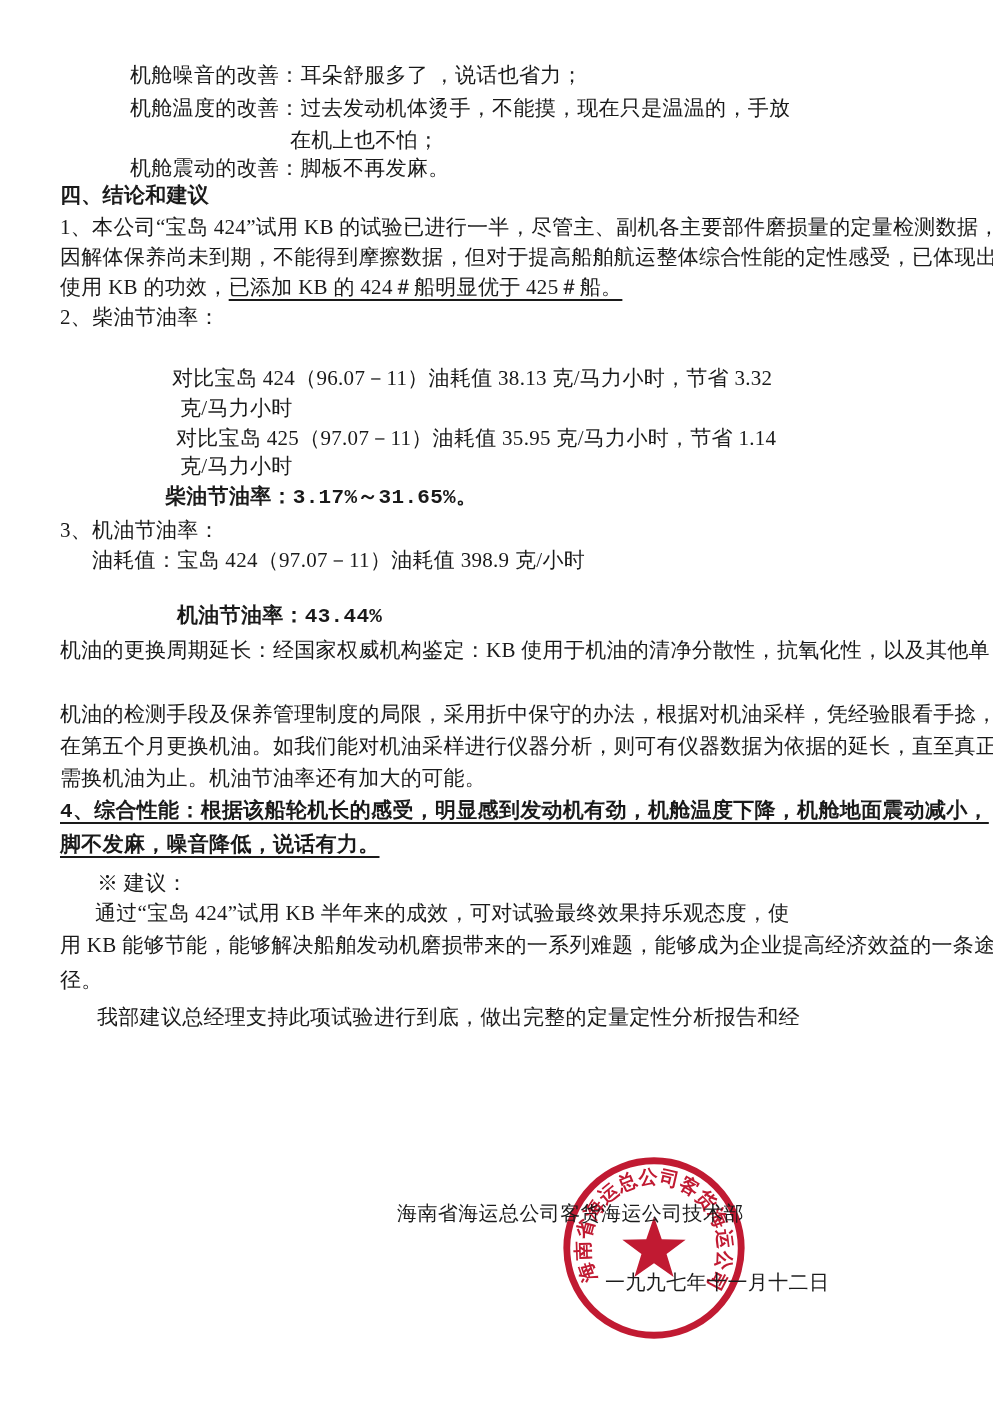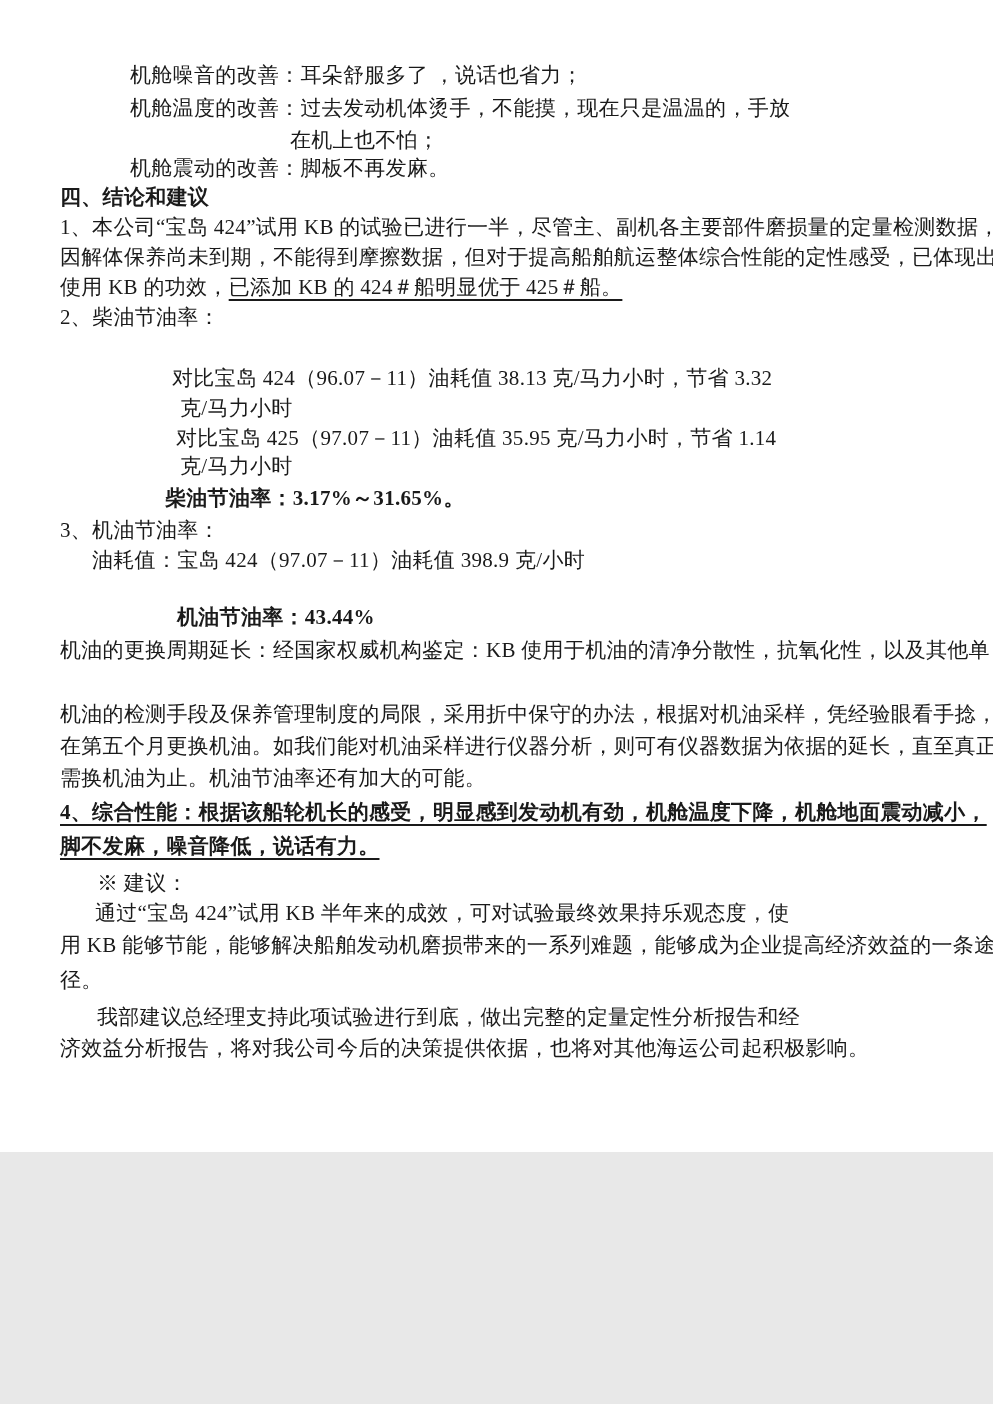--- a/index.html
+++ b/index.html
@@ -1,32 +1,32 @@
 <!DOCTYPE html>
 <html><head>
 <meta charset="utf-8">
 <style>
   html,body{margin:0;padding:0;background:#e8e8e8;}
   .page{
     position:relative;
-    width:993px;height:1152px;
+    width:993px;height:1404px;
     margin:0 auto;
     background:#ffffff;
     font-family:"Liberation Serif","DejaVu Serif",serif;
     color:#1a1a1a;
     overflow:hidden;
   }
   .line{
     position:absolute;
     font-size:21px;
     line-height:28px;
     white-space:nowrap;
     letter-spacing:0.3px;
   }
-  .bold{font-weight:bold;}
+  .bold{font-weight:bold;font-family:Liberation Mono, monospace;}
   .fill{width:872px;text-align:justify;text-align-last:justify;}
   .ul{
     text-decoration:underline;
     text-underline-offset:5px;
     text-decoration-thickness:2px;
   }
   .sig{
     position:absolute;
     font-size:20px;
     line-height:26px;
@@ -85,21 +85,20 @@
 
   <div class="line fill bold ul" style="left:60px;top:798px">4、综合性能：根据该船轮机长的感受，明显感到发动机有劲，机舱温度下降，机舱地面震动减小，</div>
   <div class="line bold ul" style="left:60px;top:832px">脚不发麻，噪音降低，说话有力。</div>
 
   <div class="line" style="left:97px;top:869px">※ 建议：</div>
   <div class="line" style="left:95px;top:899px">通过“宝岛 424”试用 KB 半年来的成效，可对试验最终效果持乐观态度，使</div>
   <div class="line fill" style="left:60px;top:931px">用 KB 能够节能，能够解决船舶发动机磨损带来的一系列难题，能够成为企业提高经济效益的一条途</div>
   <div class="line" style="left:60px;top:966px">径。</div>
 
   <div class="line" style="left:97px;top:1003px">我部建议总经理支持此项试验进行到底，做出完整的定量定性分析报告和经</div>
-  <div class="line" style="left:60px;top:1034px">济效益分析报告，将对我公司今后的决策提供依据，也将对其他海运公司起积极影响。</div>
 
   <svg class="stamp" viewBox="0 0 200 200">
     <circle class="ring" cx="100" cy="100" r="89"></circle>
     <path id="stamp-arc" d="M 42.84 133 A 66 66 0 1 1 157.16 133" fill="none"></path>
     <text class="arc-text"><textPath href="#stamp-arc" startOffset="2">海南省海运总公司客货海运公司</textPath></text>
     <polygon class="star" points="100,68 107.9,91.1 132.3,91.5 112.8,106.2 120,129.5 100,115.5 80,129.5 87.2,106.2 67.7,91.5 92.1,91.1"></polygon>
   </svg>
 
   <div class="sig" style="left:397px;top:1202px">海南省海运总公司客货海运公司技术部</div>
   <div class="sig" style="left:605px;top:1271px">一九九七年十一月十二日</div>

